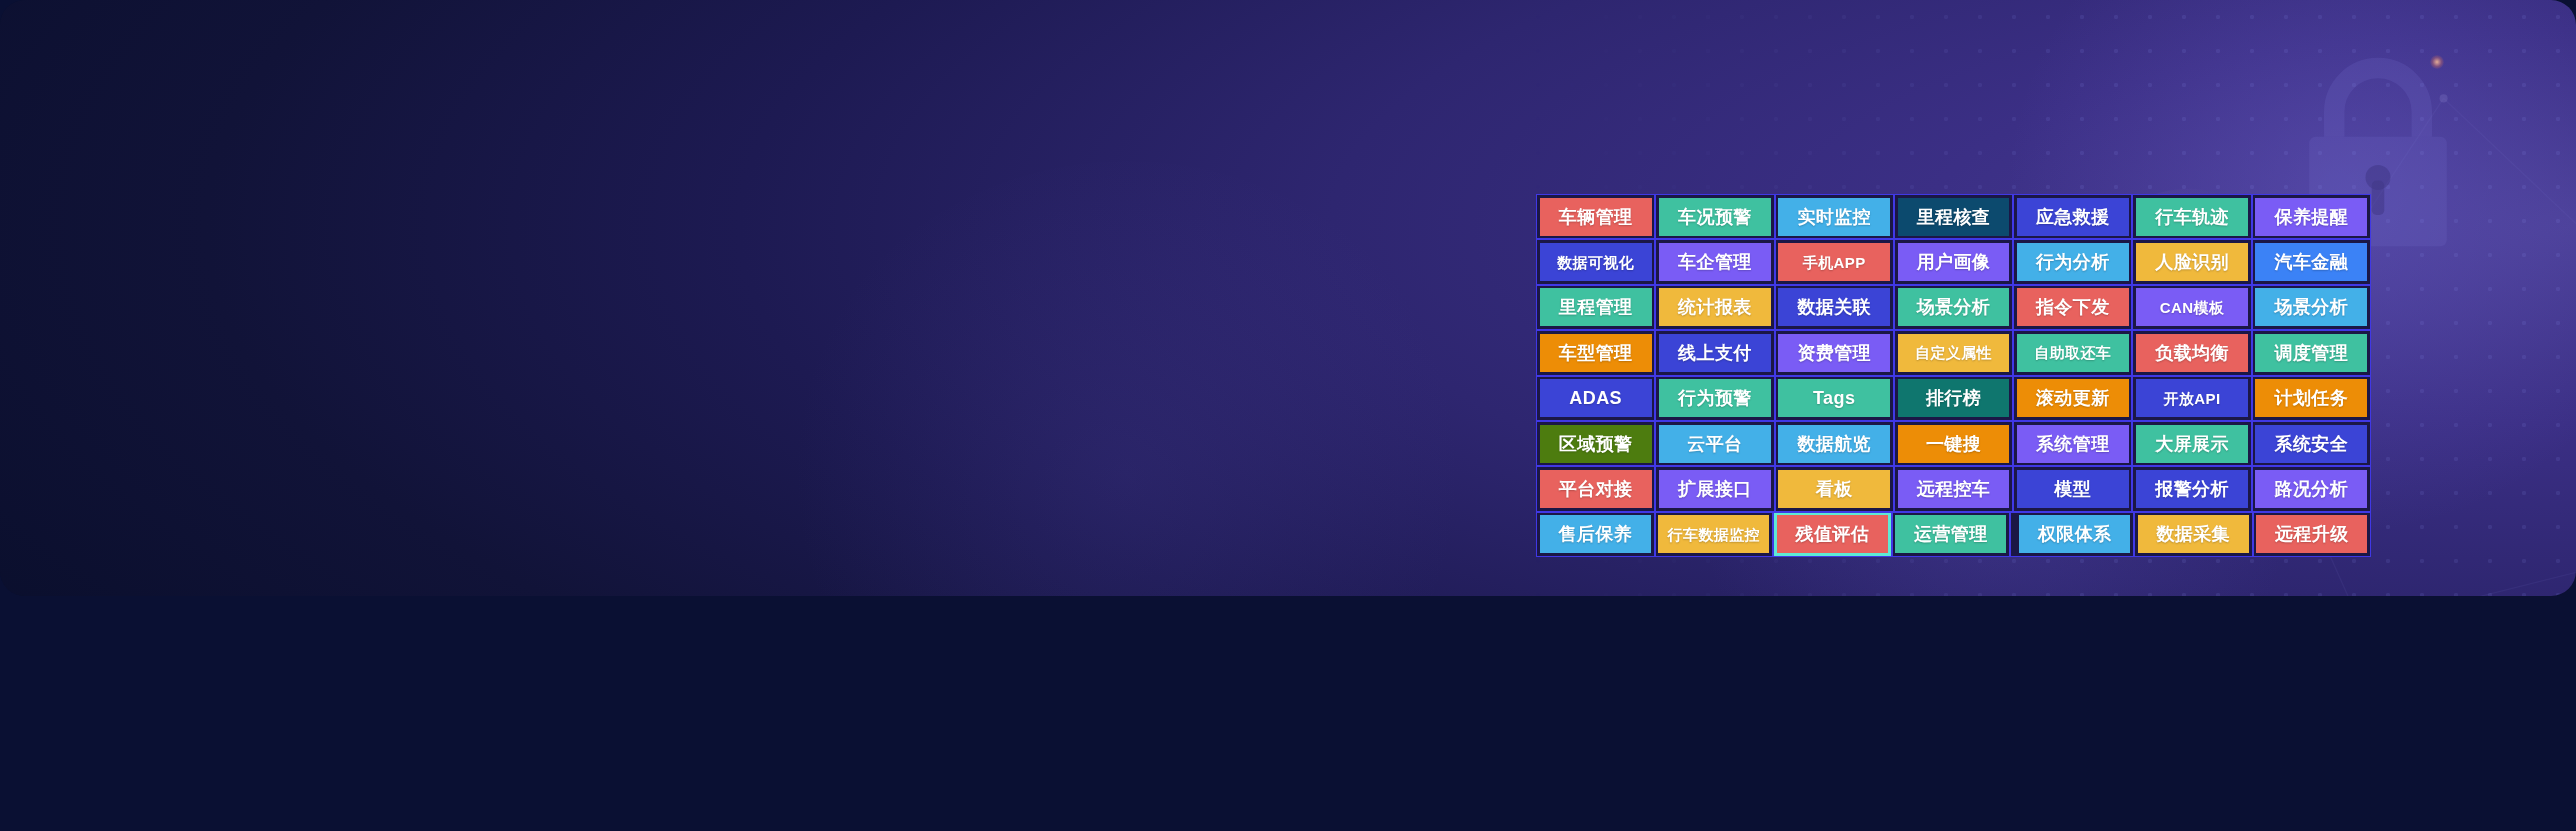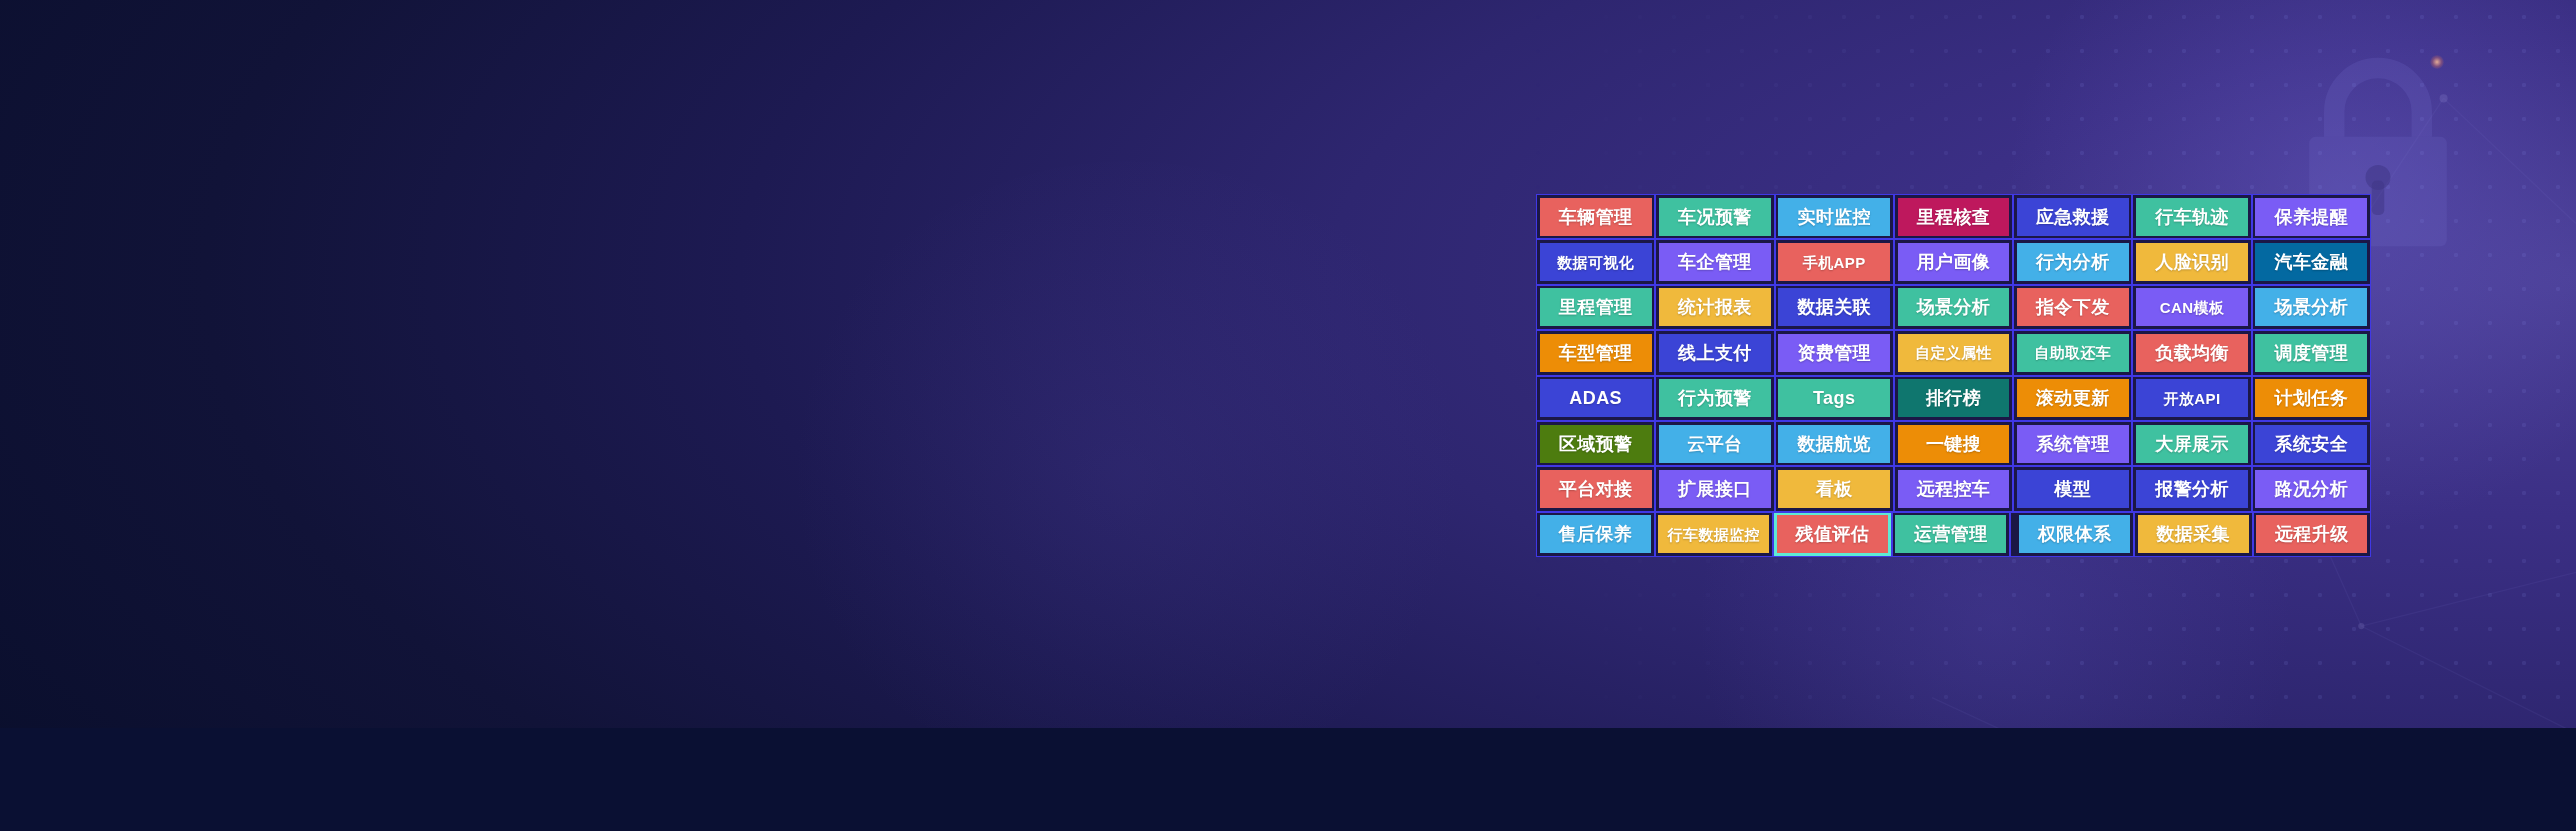--- a/index.html
+++ b/index.html
@@ -2,21 +2,21 @@
 <html style="font-size:14.3px"><head>
 <meta charset="utf-8">
 <title>Capability Tag Cloud</title>
 <style>
   html,body{margin:0;padding:0;}
   body{
     width:2576px;height:832px;overflow:hidden;
     font-family:"Liberation Sans","DejaVu Sans",sans-serif;
     background:#0a1033;
   }
-  #stage{position:relative;width:2576px;height:728px;overflow:hidden;background:#090e2b;}
+  #stage{position:relative;width:2576px;height:596px;overflow:hidden;background:#090e2b;border-radius:25px;}
 
   
   .bg-base{
     position:absolute;inset:0;
     background:
       radial-gradient(115% 150% at 100% 38%, #4a3f96 0%, #3b2f85 22%, #2e2670 42%, #1d1a52 62%, #111338 80%, #090e2b 100%);
   }
   .bg-dots{
     position:absolute;top:0;right:0;width:1055px;height:832px;
     background-image:radial-gradient(rgba(150,160,255,0.115) 2px, rgba(0,0,0,0) 2.3px);
@@ -110,21 +110,21 @@
         <div class="tag-cell" style="border-color: rgb(64, 56, 230); background: rgb(27, 23, 70);">
           <div class="tag-chip" style="background: rgb(232, 98, 94);">车辆管理</div>
         </div>
         <div class="tag-cell" style="border-color: rgb(64, 56, 230); background: rgb(27, 23, 70);">
           <div class="tag-chip" style="background: rgb(63, 193, 160);">车况预警</div>
         </div>
         <div class="tag-cell" style="border-color: rgb(64, 56, 230); background: rgb(27, 23, 70);">
           <div class="tag-chip" style="background: rgb(67, 176, 232);">实时监控</div>
         </div>
         <div class="tag-cell" style="border-color: rgb(64, 56, 230); background: rgb(27, 23, 70);">
-          <div class="tag-chip" style="background: #be185d;">里程核查</div>
+          <div class="tag-chip" style="background: #0c4a6e;">里程核查</div>
         </div>
         <div class="tag-cell" style="border-color: rgb(64, 56, 230); background: rgb(27, 23, 70);">
           <div class="tag-chip" style="background: rgb(59, 68, 214);">应急救援</div>
         </div>
         <div class="tag-cell" style="border-color: rgb(64, 56, 230); background: rgb(27, 23, 70);">
           <div class="tag-chip" style="background: rgb(63, 193, 160);">行车轨迹</div>
         </div>
         <div class="tag-cell" style="border-color: rgb(64, 56, 230); background: rgb(27, 23, 70);">
           <div class="tag-chip" style="background: rgb(122, 92, 245);">保养提醒</div>
         </div>
@@ -142,21 +142,21 @@
         <div class="tag-cell" style="border-color: rgb(64, 56, 230); background: rgb(27, 23, 70);">
           <div class="tag-chip" style="background: rgb(122, 92, 245);">用户画像</div>
         </div>
         <div class="tag-cell" style="border-color: rgb(64, 56, 230); background: rgb(27, 23, 70);">
           <div class="tag-chip" style="background: rgb(67, 176, 232);">行为分析</div>
         </div>
         <div class="tag-cell" style="border-color: rgb(64, 56, 230); background: rgb(27, 23, 70);">
           <div class="tag-chip" style="background: rgb(240, 185, 60);">人脸识别</div>
         </div>
         <div class="tag-cell" style="border-color: rgb(64, 56, 230); background: rgb(27, 23, 70);">
-          <div class="tag-chip" style="background: #0369a1;">汽车金融</div>
+          <div class="tag-chip" style="background: #3b82f6;">汽车金融</div>
         </div>
       </div>
       <div class="tag-row">
         <div class="tag-cell" style="border-color: rgb(64, 56, 230); background: rgb(27, 23, 70);">
           <div class="tag-chip" style="background: rgb(63, 193, 160);">里程管理</div>
         </div>
         <div class="tag-cell" style="border-color: rgb(64, 56, 230); background: rgb(27, 23, 70);">
           <div class="tag-chip" style="background: rgb(240, 185, 60);">统计报表</div>
         </div>
         <div class="tag-cell" style="border-color: rgb(64, 56, 230); background: rgb(27, 23, 70);">

